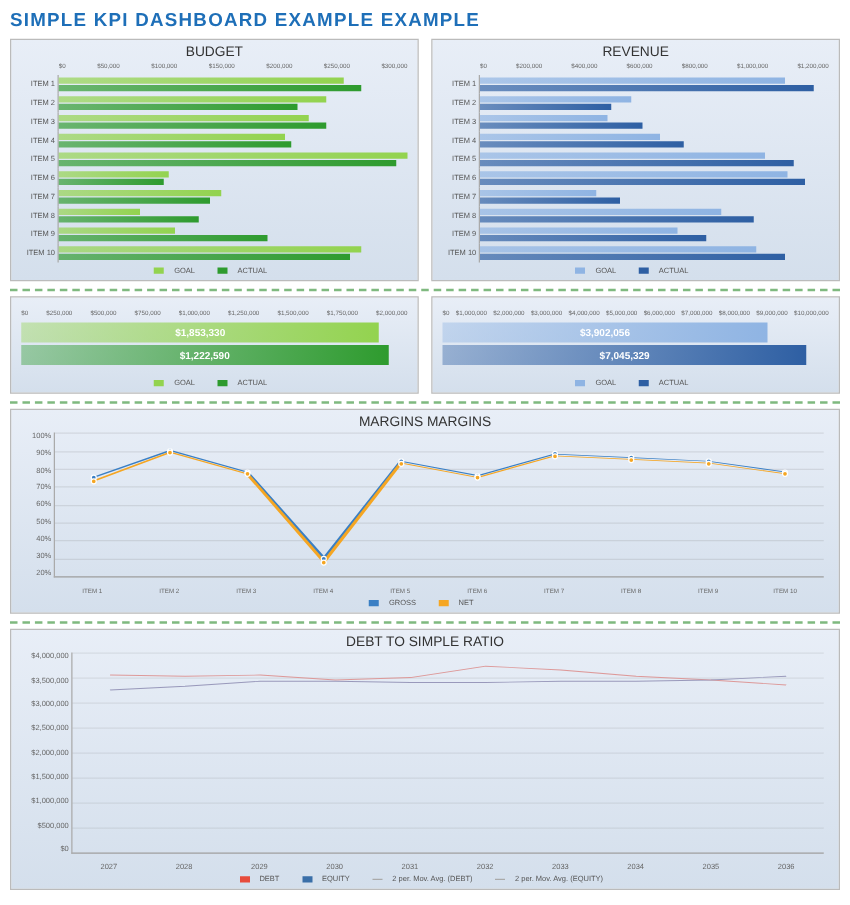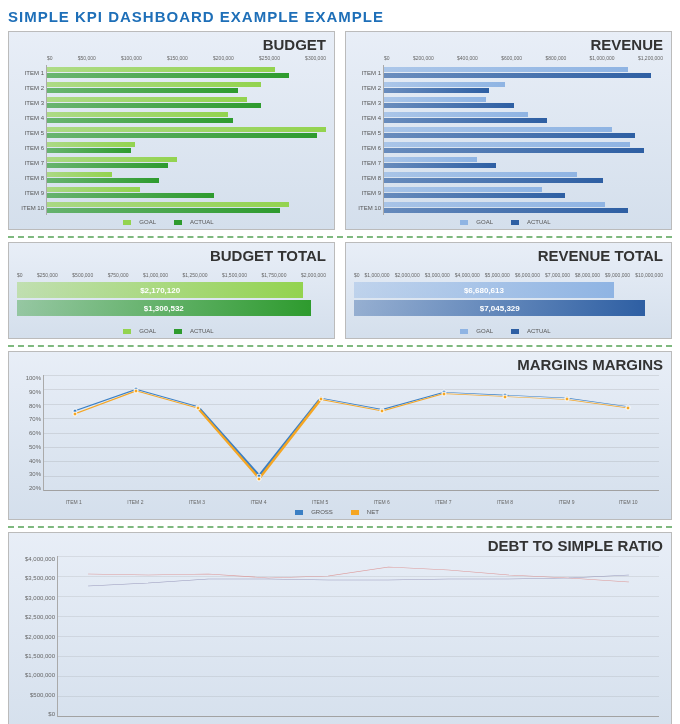--- a/index.html
+++ b/index.html
@@ -1,21 +1,21 @@
 <!DOCTYPE html>
 <html><head>
 <meta charset="utf-8">
 <style>
 *{margin:0;padding:0;box-sizing:border-box;font-family:Arial,sans-serif}
 body{background:#fff;width:680px;padding:8px}
 .title{color:#1e6fb8;font-size:15px;font-weight:bold;letter-spacing:1px;margin-bottom:6px}
 .row{display:flex;gap:10px;margin-bottom:6px}
 .panel{background:linear-gradient(to bottom,#e8eef7,#d4dfec);border:1px solid #bbb;padding:4px 8px;position:relative}
 .half{flex:1}
-.chart-title{text-align:right;font-size:15px;color:#333;font-weight:bold;margin-bottom:2px}
+.chart-title{text-align:center;font-size:11px;color:#333;font-weight:normal;margin-bottom:2px}
 .hbar-chart{display:flex}
 .hbar-labels{display:flex;flex-direction:column;font-size:6px;color:#555;width:30px}
 .hbar-labels div{height:15px;display:flex;align-items:center;justify-content:flex-end;padding-right:2px;border-right:1px solid #aaa}
 .hbar-area{flex:1;position:relative}
 .hbar-ticks{display:flex;justify-content:space-between;font-size:5px;color:#666;height:10px}
 .hbar-rows{display:flex;flex-direction:column}
 .hbar-row{height:15px;display:flex;flex-direction:column;justify-content:center;gap:1px}
 .hbar-row .bar{height:5px}
 .legend{text-align:center;font-size:6px;color:#555;margin-top:4px}
 .legend span{margin:0 6px}
@@ -188,55 +188,53 @@
         </div>
     </div>
     <div class="legend"><span><i class="sw" style="background:#8fb4e3"></i><span>GOAL</span></span><span><i class="sw" style="background:#2e5fa3"></i><span>ACTUAL</span></span></div>
   </div>
 </div>
 
 <div class="divider"></div>
 
 <div class="row">
   <div class="panel half">
-    <div class="chart-title">BUDGET TOTAL</div>
     <div class="total-chart">
       <div class="total-ticks" id="bt-ticks">
           <span>$0</span>
           <span>$250,000</span>
           <span>$500,000</span>
           <span>$750,000</span>
           <span>$1,000,000</span>
           <span>$1,250,000</span>
           <span>$1,500,000</span>
           <span>$1,750,000</span>
           <span>$2,000,000</span>
         </div>
-      <div class="total-bar" id="bt-goal" style="width: 92.6665%; background: linear-gradient(to right, rgba(147, 211, 79, 0.4), rgb(147, 211, 79));">$2,170,120</div>
-      <div class="total-bar" id="bt-actual" style="width: 95.0006%; background: linear-gradient(to right, rgba(46, 155, 46, 0.4), rgb(46, 155, 46));">$1,300,532</div>
+      <div class="total-bar" id="bt-goal" style="width: 92.6665%; background: linear-gradient(to right, rgba(147, 211, 79, 0.4), rgb(147, 211, 79));">$1,853,330</div>
+      <div class="total-bar" id="bt-actual" style="width: 95.0006%; background: linear-gradient(to right, rgba(46, 155, 46, 0.4), rgb(46, 155, 46));">$1,222,590</div>
     </div>
     <div class="legend"><span><i class="sw" style="background:#93d34f"></i><span>GOAL</span></span><span><i class="sw" style="background:#2e9b2e"></i><span>ACTUAL</span></span></div>
   </div>
   <div class="panel half">
-    <div class="chart-title">REVENUE TOTAL</div>
     <div class="total-chart">
       <div class="total-ticks" id="rt-ticks">
           <span>$0</span>
           <span>$1,000,000</span>
           <span>$2,000,000</span>
           <span>$3,000,000</span>
           <span>$4,000,000</span>
           <span>$5,000,000</span>
           <span>$6,000,000</span>
           <span>$7,000,000</span>
           <span>$8,000,000</span>
           <span>$9,000,000</span>
           <span>$10,000,000</span>
         </div>
-      <div class="total-bar" id="rt-goal" style="width: 84.1096%; background: linear-gradient(to right, rgba(143, 180, 227, 0.4), rgb(143, 180, 227));">$6,680,613</div>
+      <div class="total-bar" id="rt-goal" style="width: 84.1096%; background: linear-gradient(to right, rgba(143, 180, 227, 0.4), rgb(143, 180, 227));">$3,902,056</div>
       <div class="total-bar" id="rt-actual" style="width: 94.3213%; background: linear-gradient(to right, rgba(46, 95, 163, 0.4), rgb(46, 95, 163));">$7,045,329</div>
     </div>
     <div class="legend"><span><i class="sw" style="background:#8fb4e3"></i><span>GOAL</span></span><span><i class="sw" style="background:#2e5fa3"></i><span>ACTUAL</span></span></div>
   </div>
 </div>
 
 <div class="divider"></div>
 
 <div class="panel" style="margin-bottom:6px">
   <div class="chart-title">MARGINS MARGINS</div>

